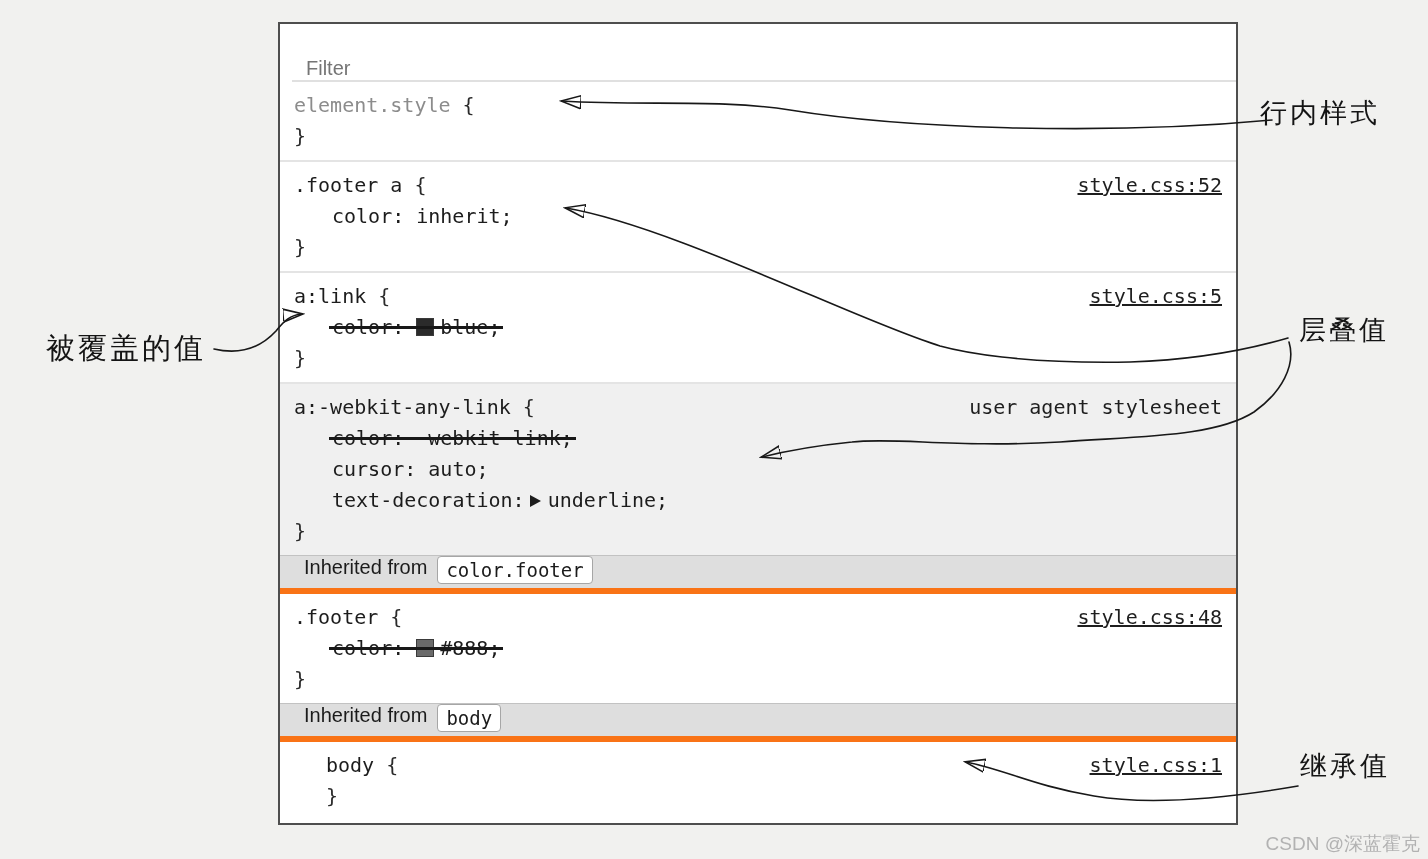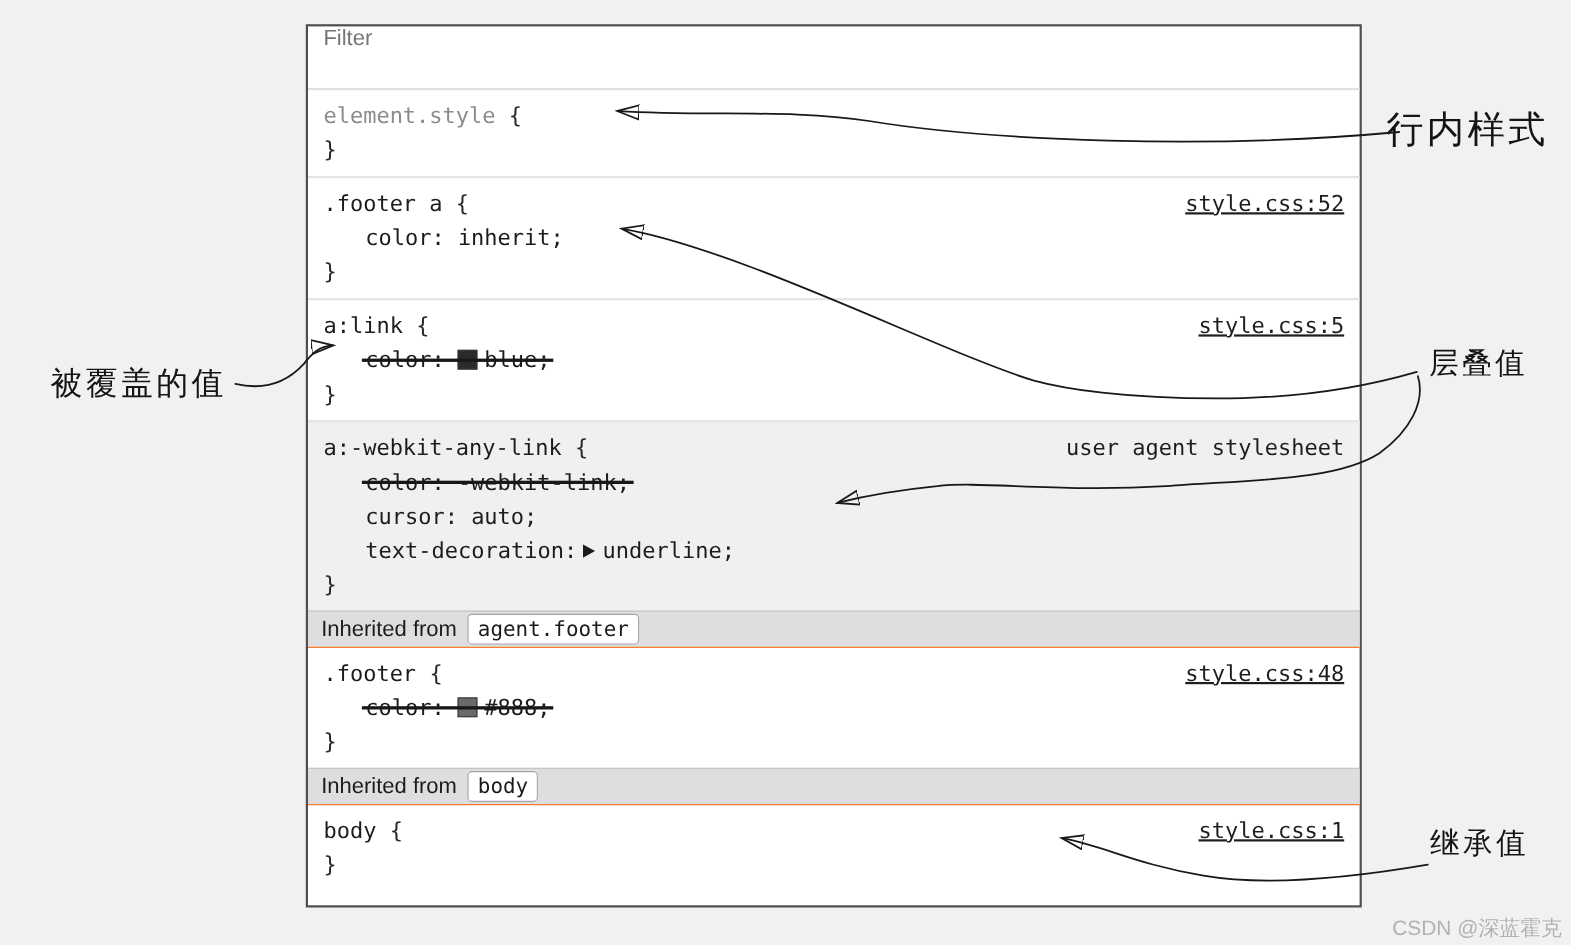--- a/index.html
+++ b/index.html
@@ -8,22 +8,22 @@
     background:#f1f1ef;
     font-family:"Liberation Sans",sans-serif;
   }
   
   .panel{
     position:absolute;left:278px;top:22px;width:960px;height:803px;
     box-sizing:border-box;background:#fff;border:2px solid #4e4e4e;
     display:flex;flex-direction:column;z-index:1;
   }
   .filter-bar{
-    flex:0 0 58px;display:flex;align-items:flex-start;
-    padding:0 10px 0 14px;border-bottom:2px solid #e0e0e0;box-sizing:border-box;
+    flex:0 0 58px;display:flex;align-items:flex-end;
+    padding:0 10px 0 14px;border-bottom:2px solid #e0e0e0;box-sizing:border-box;margin-left:12px;
   }
   .filter-text{color:#757575;font-size:20px;flex:1;}
   .toolbar{display:flex;align-items:center;gap:26px;
     font-family:"DejaVu Sans Mono","Liberation Mono",monospace;
     font-weight:bold;font-size:20px;color:#1e1e1e;}
   .plus{font-size:32px;font-weight:400;color:#2a2a2a;line-height:20px;}
   .corner-tri{width:0;height:0;border-left:12px solid transparent;
     border-bottom:12px solid #2e2e2e;margin:20px 0 0 0;}
   .rule{
     padding:8px 14px;line-height:31px;
@@ -39,34 +39,34 @@
   .decl{padding-left:38px;}
   .prop{margin-right:12px;}
   .struck{position:relative;display:inline-block;}
   .struck::after{content:"";position:absolute;left:-3px;right:-3px;top:14px;
     height:2.5px;background:#181818;}
   .swatch{display:inline-block;width:18px;height:18px;vertical-align:-2px;
     margin-right:6px;border:1px solid #3a3a3a;box-sizing:border-box;}
   .ua-section{background:#f0f0f0;}
   .inherit-bar{
     flex:0 0 32px;background:#dedede;border-top:1px solid #c2c2c2;
-    border-bottom:1px solid #f97316;display:flex;align-items:center;
-    padding:0 12px;font-size:20px;color:#1b1b1b;
+    border-bottom:6px solid #f97316;display:flex;align-items:flex-start;
+    padding:0 24px;font-size:20px;color:#1b1b1b;
   }
   .node-box{font-family:"DejaVu Sans Mono","Liberation Mono",monospace;
     font-size:19px;background:#fff;border:1.5px solid #a6a6a6;border-radius:4px;
     padding:0 8px;margin-left:10px;line-height:26px;}
   .expander{display:inline-block;width:0;height:0;
     border-left:11px solid #1c1c1c;border-top:6.5px solid transparent;
     border-bottom:6.5px solid transparent;margin:0 7px 0 5px;}
-  .grow{flex:1;}
+  .grow{flex:1;margin-left:32px;}
   
   .cjk{position:absolute;font-family:"DejaVu Serif","Liberation Serif",serif;
     color:#141414;z-index:2;white-space:nowrap;}
-  #lbl-inline{left:1260px;top:95px;font-size:34px;letter-spacing:3px;}
+  #lbl-inline{left:1260px;top:95px;font-size:27px;letter-spacing:3px;}
   #lbl-cascade{left:1299px;top:312px;font-size:27px;letter-spacing:3px;}
   #lbl-overridden{left:46px;top:329px;font-size:29px;letter-spacing:3px;}
   #lbl-inherit{left:1300px;top:748px;font-size:27px;letter-spacing:3px;}
   .watermark{position:absolute;right:8px;top:831px;color:#b2b2b2;font-size:19px;z-index:2;margin-left:32px;}
   .overlay{position:absolute;left:0;top:0;z-index:5;pointer-events:none;}
   .overlay path{stroke:#181818;stroke-width:1.6;fill:none;stroke-linecap:round;}
 </style>
 </head>
 <body>
 
@@ -121,21 +121,21 @@
       <span class="prop">cursor:</span><span>auto;</span>
     </div>
     <div class="decl">
       <span class="prop" style="margin-right:0;">text-decoration:</span><span class="expander"></span><span>underline;</span>
     </div>
     <div class="brace">}</div>
   </div>
 
   <div class="inherit-bar">
     <span>Inherited from</span>
-    <span class="node-box">agent.footer</span>
+    <span class="node-box">color.footer</span>
   </div>
 
   <div class="rule no-top">
     <div class="rule-header">
       <span><span>.footer</span>
         <span class="brace">{</span></span>
       <a class="source">style.css:48</a>
     </div>
     <div class="decl">
       <span class="struck"><span class="prop">color:</span><span class="swatch" style="background: rgb(106, 106, 106);"></span><span>#888;</span></span>

